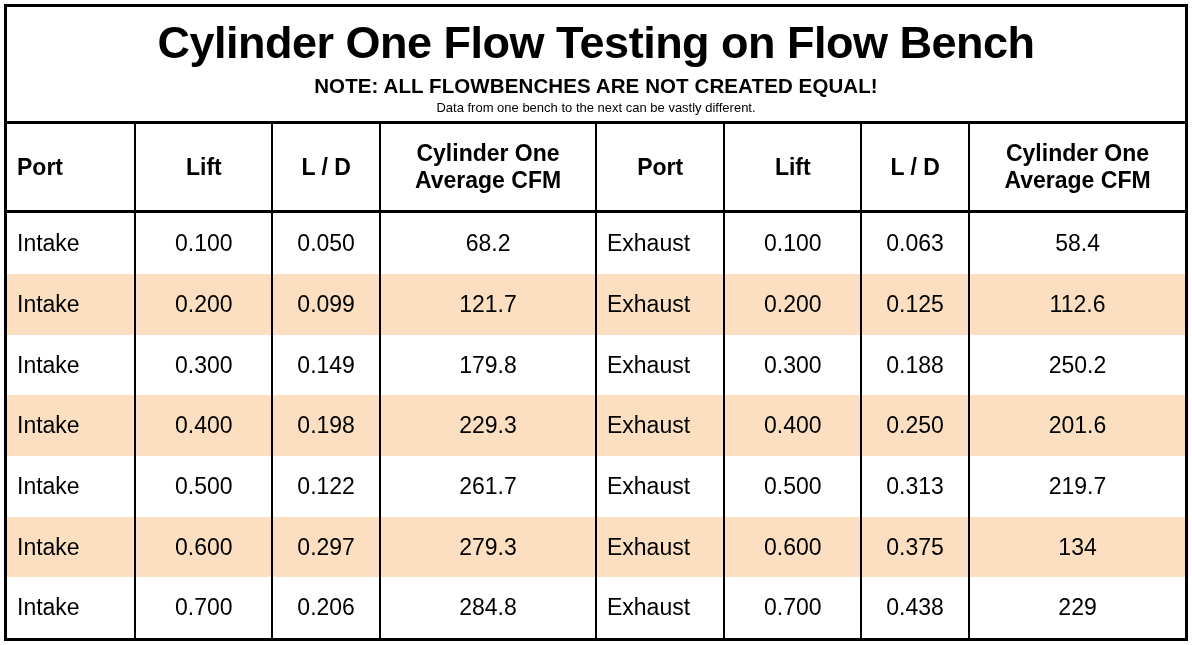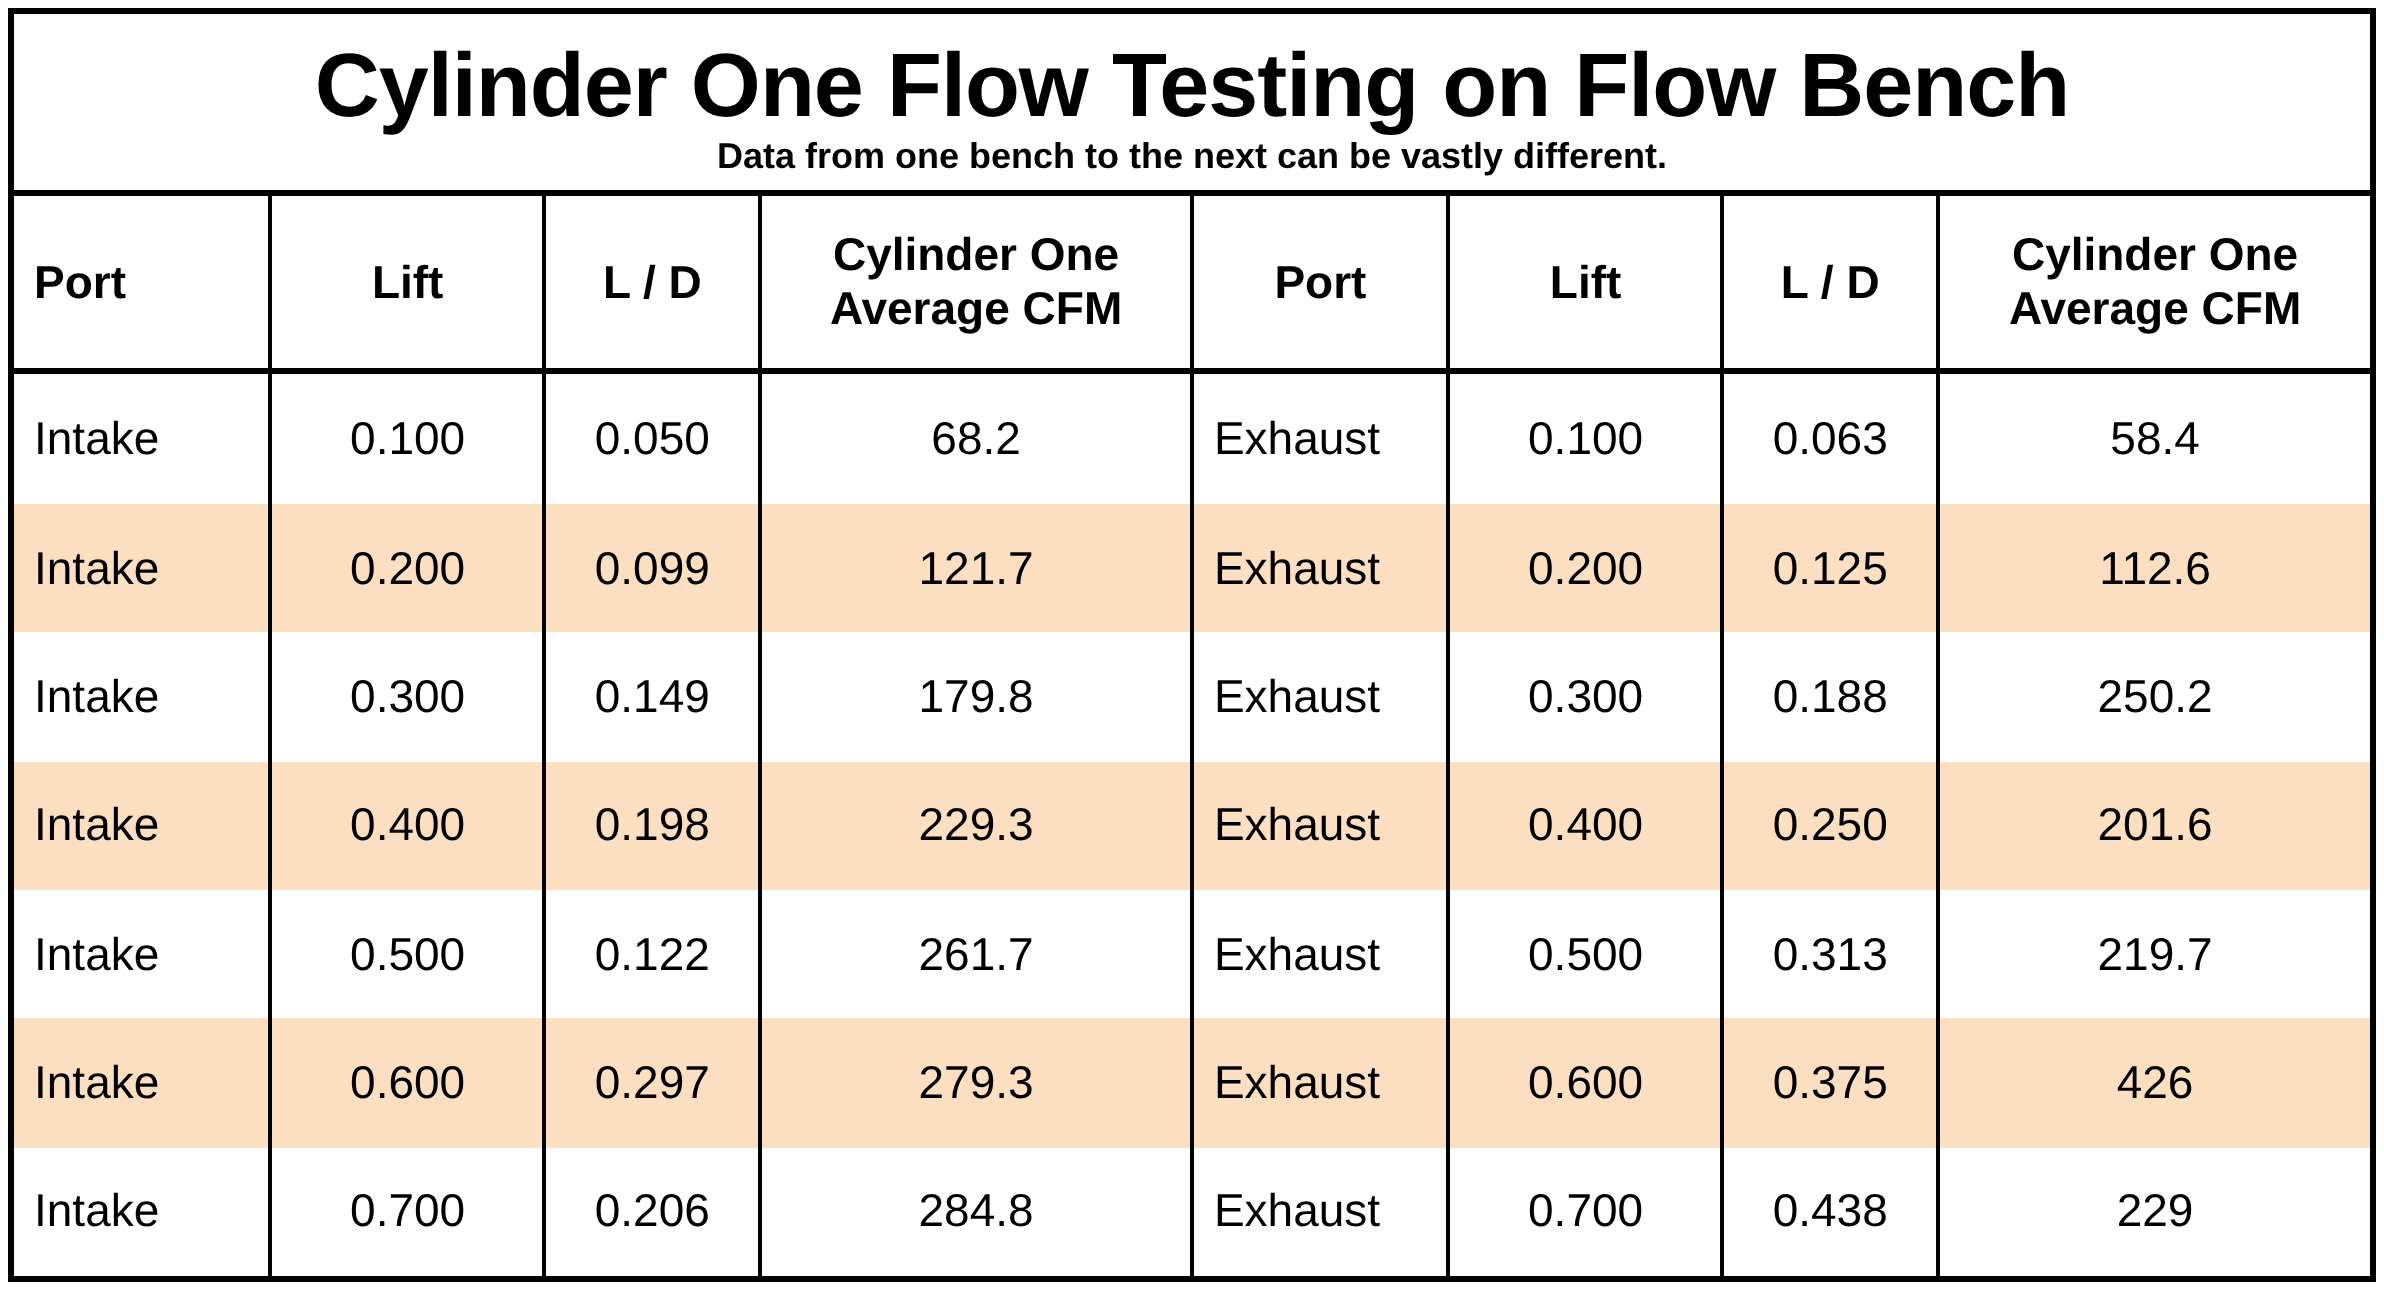--- a/index.html
+++ b/index.html
@@ -44,22 +44,22 @@
     margin: 6px 0 2px 0;
     white-space: nowrap;
   }
   .note {
     font-size: 20.5px;
     font-weight: bold;
     margin: 8px 0 2px 0;
     letter-spacing: 0.1px;
   }
   .sub1, .sub2 {
-    font-size: 18px;
-    font-weight: bold;
+    font-size: 13px;
+    font-weight: normal;
     margin: 1px 0 0 0;
     line-height: 1.16;
   }
   table.flow {
     border-collapse: collapse;
     width: 100%;
     table-layout: fixed;
     flex: 1 1 auto;
   }
   table.flow col.c-port { width: 125px; }
@@ -99,20 +99,21 @@
   }
 </style>
 </head>
 <body>
 
 <div id="page">
   <div class="sheet">
 
     <div class="header-block">
       <div class="title">Cylinder One Flow Testing on Flow Bench</div>
+      <div class="note">NOTE: ALL FLOWBENCHES ARE NOT CREATED EQUAL!</div>
       <div class="sub1">Data from one bench to the next can be vastly different.</div>
     </div>
 
     <table class="flow">
       <colgroup>
         <col class="c-port">
           <col class="c-lift">
           <col class="c-ld">
           <col class="c-cfm">
         <col class="c-port">
@@ -184,21 +185,21 @@
             <td class="center">219.7</td>
           </tr>
           <tr class="shaded">
             <td class="left">Intake</td>
             <td class="center">0.600</td>
             <td class="center">0.297</td>
             <td class="center">279.3</td>
             <td class="left mid-gap">Exhaust</td>
             <td class="center">0.600</td>
             <td class="center">0.375</td>
-            <td class="center">426</td>
+            <td class="center">134</td>
           </tr>
           <tr class="plain">
             <td class="left">Intake</td>
             <td class="center">0.700</td>
             <td class="center">0.206</td>
             <td class="center">284.8</td>
             <td class="left mid-gap">Exhaust</td>
             <td class="center">0.700</td>
             <td class="center">0.438</td>
             <td class="center">229</td>

